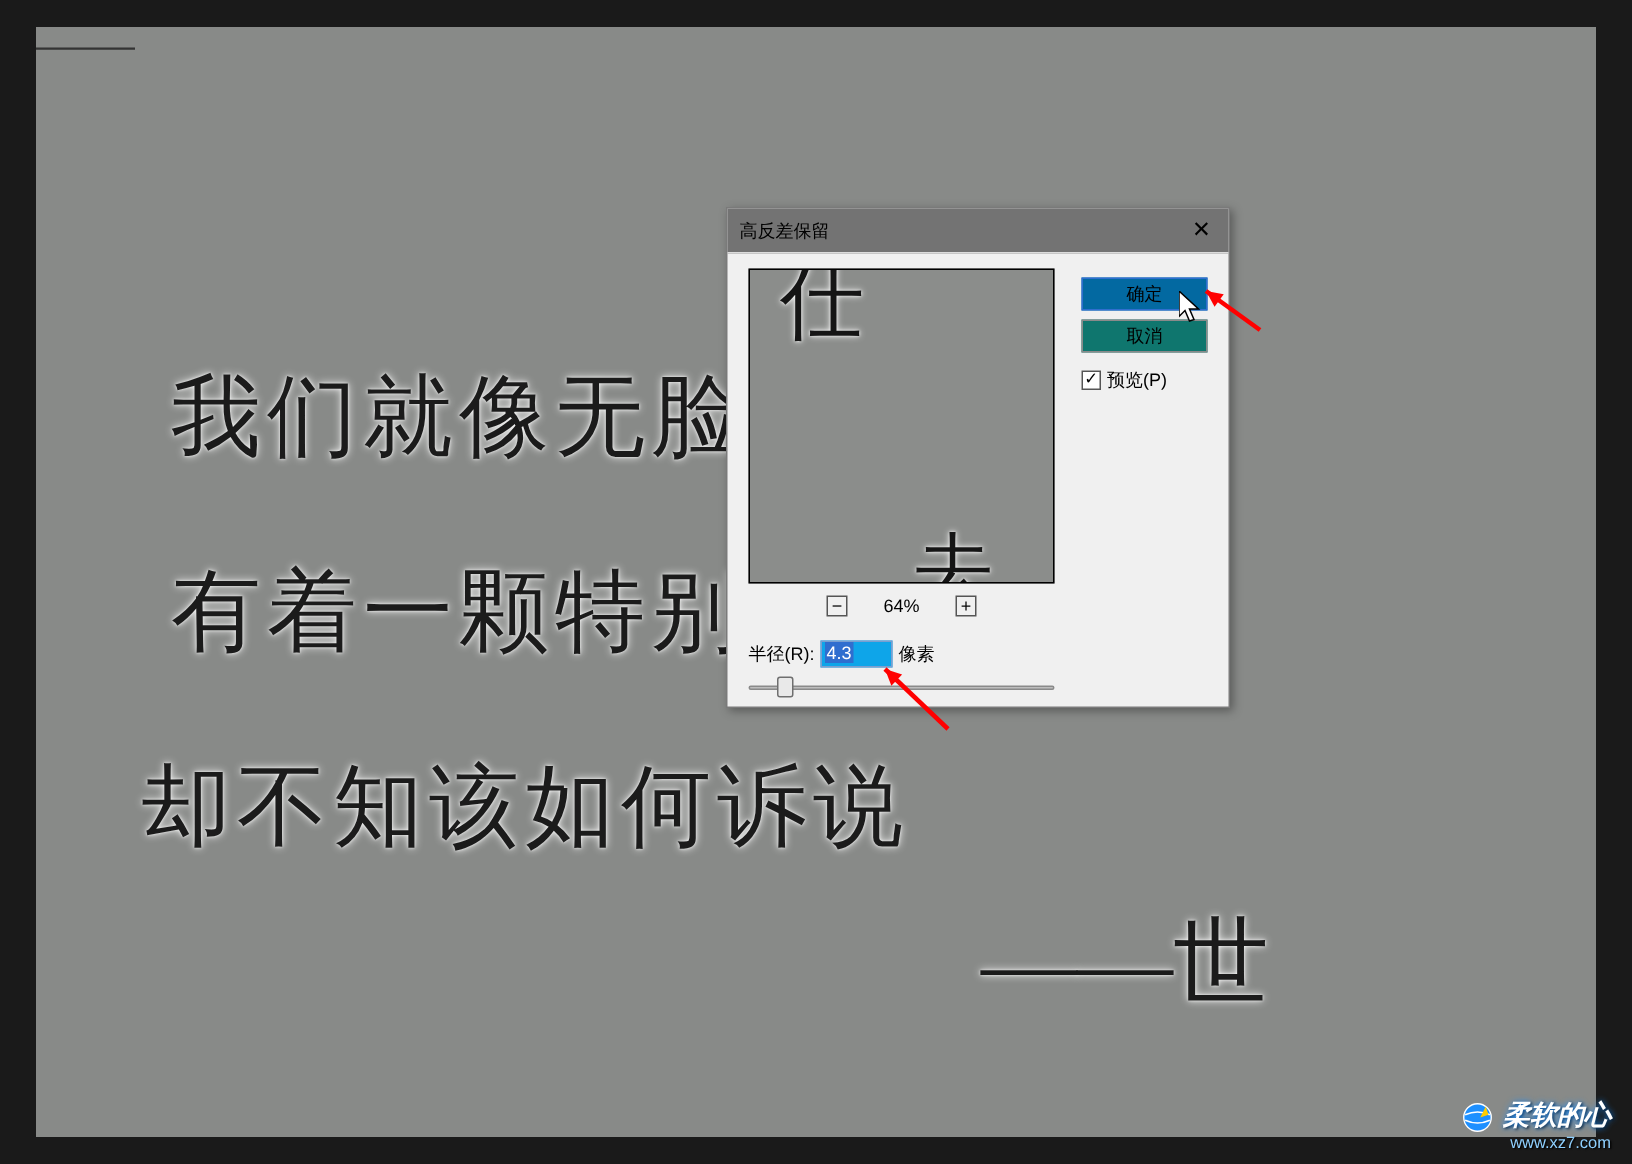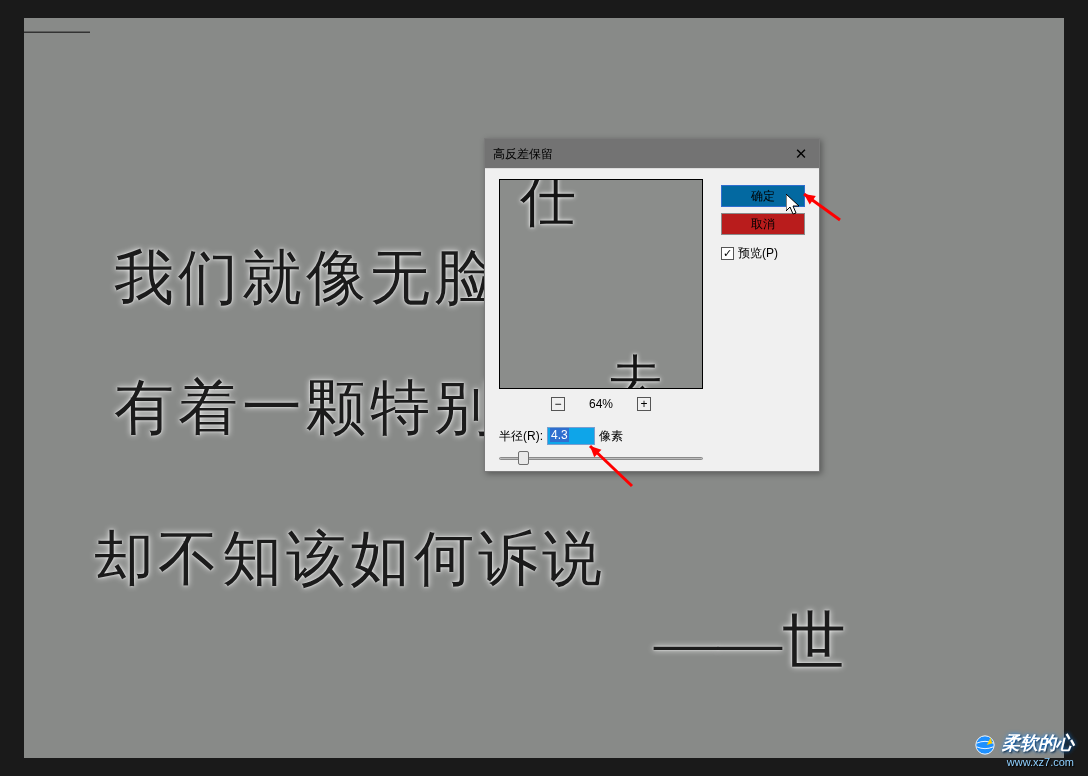--- a/index.html
+++ b/index.html
@@ -20,21 +20,21 @@
     font-family: "STXingkai", "KaiTi", "Brush Script MT", cursive;
     color: #1b1b1b;
     text-shadow:
       0 0 6px rgba(255,255,255,0.9),
       0 0 2px rgba(255,255,255,0.9);
     white-space: nowrap;
   }
   .hw1 { left: 90px; top: 90px;  font-size: 64px; letter-spacing: 4px; }
   .hw2 { left: 90px; top: 220px; font-size: 60px; letter-spacing: 4px; }
   .hw3 { left: 90px; top: 350px; font-size: 60px; letter-spacing: 4px; }
-  .hw4 { left: 70px;  top: 480px; font-size: 60px; letter-spacing: 4px; margin-top: 21px; }
+  .hw4 { left: 70px;  top: 480px; font-size: 60px; letter-spacing: 4px; }
   .sig { left: 630px; top: 580px; font-size: 64px; }
   .top-mark { left: 580px; top: 0px; font-size: 22px; color:#333; text-shadow:none;}
 
   
   .dialog {
     position: absolute;
     left: 484px; top: 138px;
     width: 336px; height: 334px;
     background: #f0f0f0;
     border: 1px solid #7a7a7a;
@@ -128,21 +128,21 @@
     border: 1px solid #6f6f6f;
     border-radius: 2px;
     cursor: pointer;
   }
 
   .btn {
     position: absolute;
     right: 14px;
     width: 84px; height: 22px;
     border: 1px solid #8a8a8a;
-    background: #b91c1c;
+    background: #0f766e;
     font-size: 12px;
     text-align: center;
     line-height: 20px;
     cursor: pointer;
   }
   .btn.ok {
     top: 46px;
     border: 1px solid #2f6ecf;
     background: #0369a1;
   }

